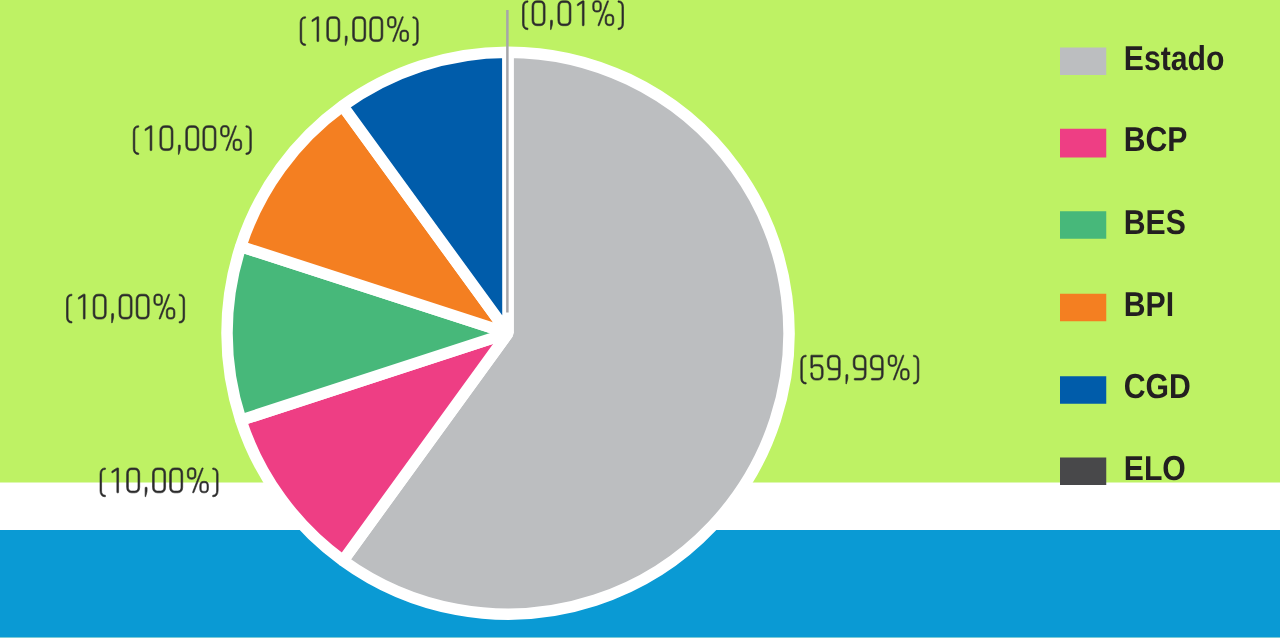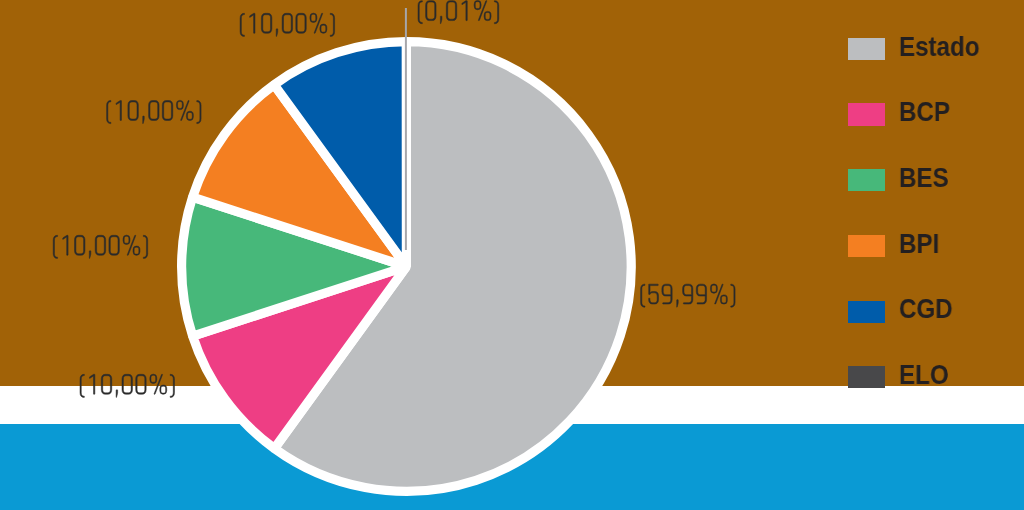--- a/index.html
+++ b/index.html
@@ -1,19 +1,19 @@
 <!DOCTYPE html>
 <html><head>
 <meta charset="utf-8">
 <title>Pie chart</title>
 <style>
   html,body{margin:0;padding:0;background:#ffffff;}
   body{width:1024px;height:510px;overflow:hidden;
        font-family:"Liberation Sans","DejaVu Sans",sans-serif;}
-  #stage{position:relative;width:1024px;height:386px;background:#a16207;}
+  #stage{position:relative;width:1024px;height:386px;background:#bef264;}
   #band{position:absolute;left:0;top:424px;width:1024px;height:86px;background:#0a9ad4;}
   #pie{position:absolute;left:0;top:0;width:1024px;height:510px;}
   #legend{position:absolute;left:848px;top:37.8px;}
   .lrow{position:relative;height:65.7px;}
   .sw{position:absolute;left:0;top:0;width:36.8px;height:22.2px;}
   .ltxt{position:absolute;left:50.6px;top:-5.3px;font-size:27.7px;line-height:1;font-weight:bold;
         color:#231f20;white-space:nowrap;transform:scaleX(0.872);transform-origin:left top;
         will-change:transform;-webkit-font-smoothing:antialiased;}
 </style>
 </head>

